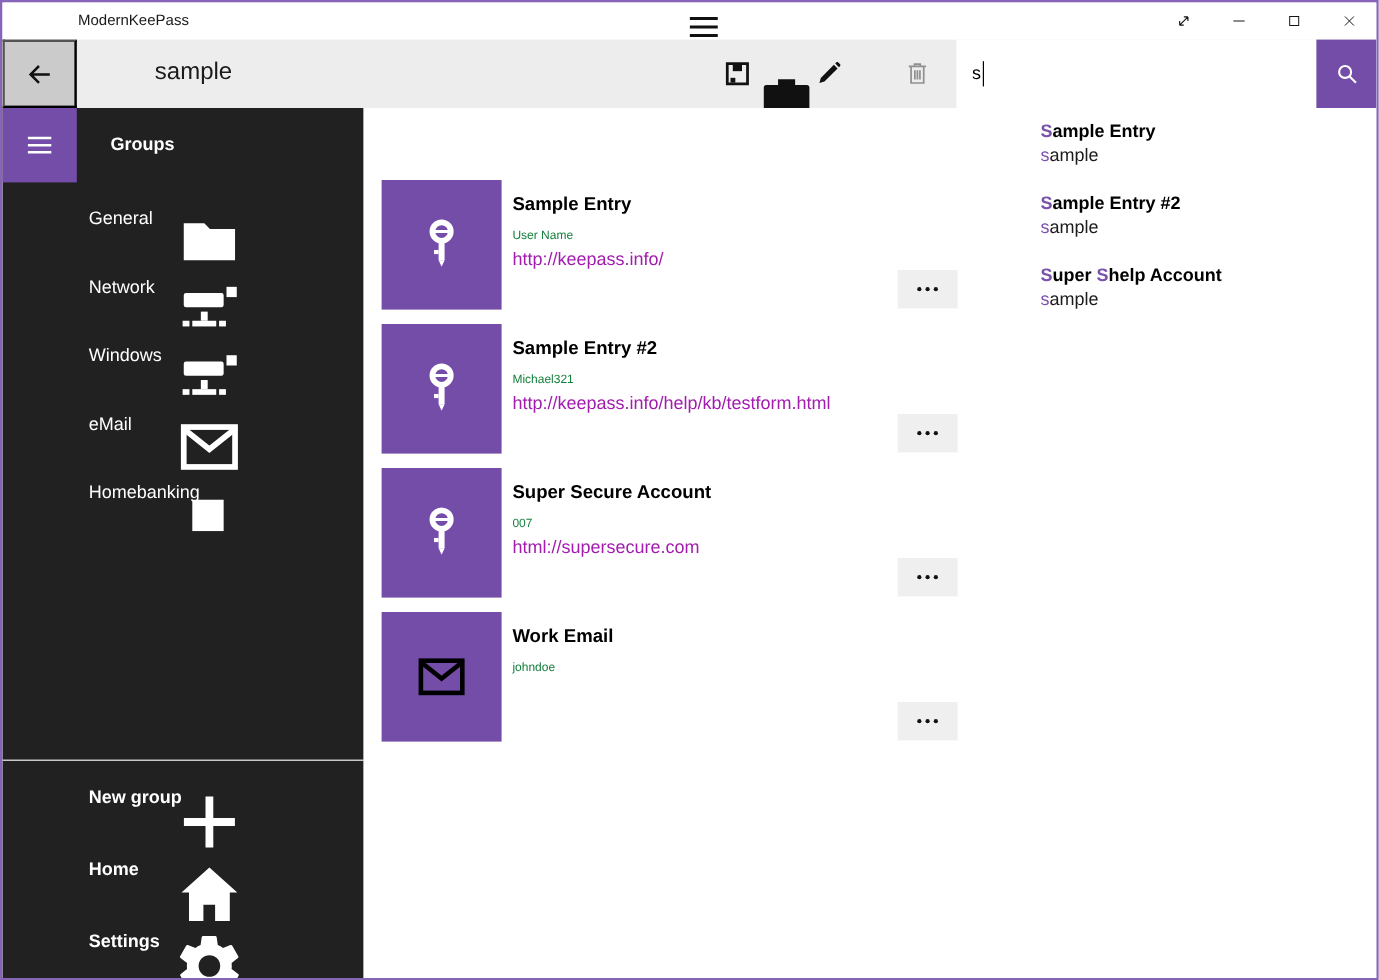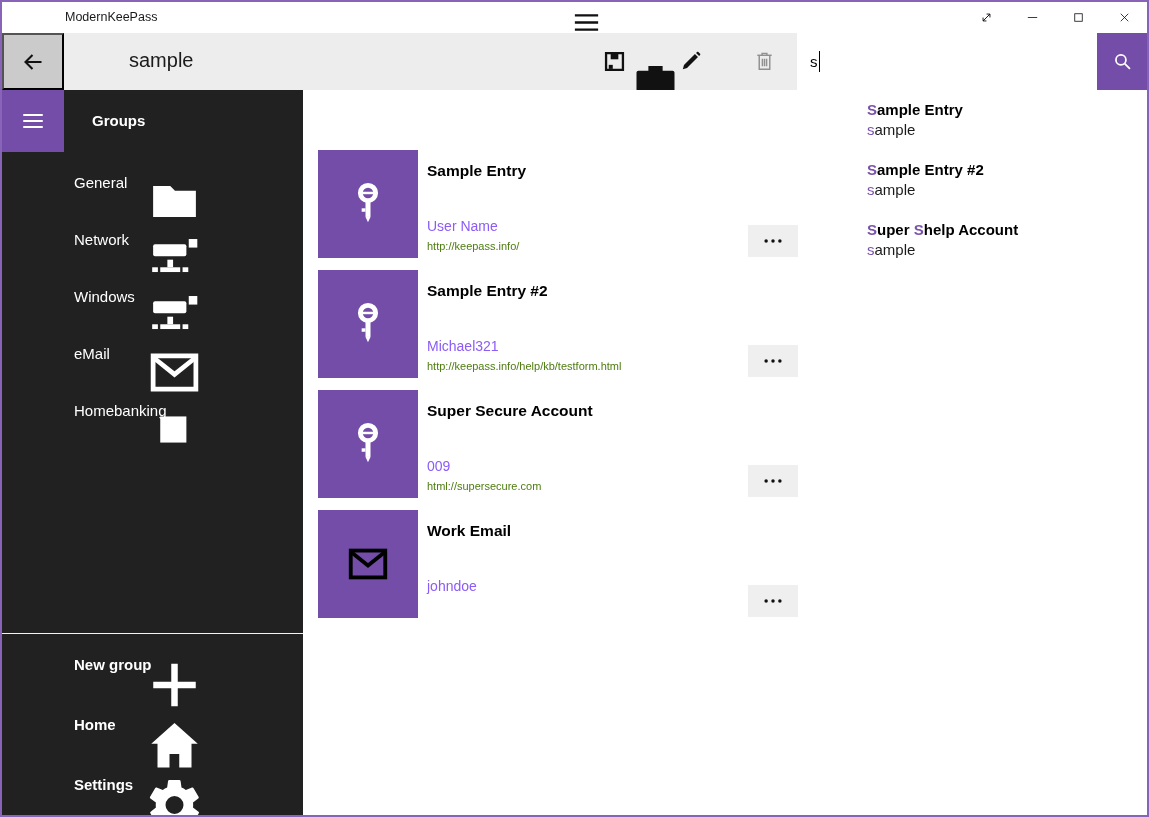--- a/index.html
+++ b/index.html
@@ -51,22 +51,22 @@
   .actions-list .side-item .lbl{ height:60px; line-height:60px; font-weight:bold; }
   .icn svg{ width:100%; height:100%; }
 
   
   .main{ position:absolute; left:301px; top:88px; right:0; bottom:0; background:#fff; padding:60px 0 0 15px; }
   .entry-row{ position:relative; width:480px; height:108px; margin-bottom:12px; }
   .entry-tile{ position:absolute; left:0; top:0; width:100px; height:108px; background:#744da9; display:flex; align-items:center; justify-content:center; }
   .entry-tile svg{ width:46px; height:46px; }
   .entry-text{ position:absolute; left:109px; top:0; right:56px; }
   .entry-title{ margin-top:12px; font-size:15.5px; font-weight:bold; color:#000; }
-  .entry-sub{ margin-top:36px; font-size:14px; color:#8b5cf6; line-height:20px; }
-  .entry-url{ font-size:11px; color:#4d7c0f; line-height:20px; }
+  .entry-sub{ margin-top:7px; font-size:10px; color:#15803d; line-height:20px; }
+  .entry-url{ font-size:15px; color:#a21caf; line-height:20px; }
   .more-btn{ position:absolute; left:430px; top:75px; width:50px; height:32px; background:#efefef; border:none; display:flex; align-items:center; justify-content:center; color:#111; }
   .more-btn svg{ width:22px; height:22px; }
 
   
   .suggestions{ position:absolute; left:853px; top:88px; width:290px; background:#fff; z-index:5; padding:8px 0 10px 12px; }
   .sug-item{ height:60px; }
   .sug-title{ font-size:15px; font-weight:bold; color:#000; line-height:20px; padding-top:2px; }
   .sug-sub{ font-size:15px; color:#1b1b1b; line-height:20px; }
   .hl{ color:#7a52ab; }
 </style>
@@ -274,21 +274,21 @@
           <span style="display: block; width: 46px; height: 46px;"><svg viewBox="0 0 48 48" style="width: 100%; height: 100%;">
               <circle cx="24" cy="12.5" r="8" fill="none" stroke="#ffffff" stroke-width="5"></circle>
               <line x1="14.5" y1="12.5" x2="33.5" y2="12.5" stroke="#ffffff" stroke-width="2.6"></line>
               <rect x="21.4" y="20" width="5.2" height="17.5" fill="#ffffff"></rect>
               <rect x="17.4" y="28.5" width="4" height="3.6" fill="#ffffff"></rect>
               <path d="M21.4 37.5L24 43l2.6-5.5z" fill="#ffffff"></path>
             </svg></span>
         </div>
         <div class="entry-text">
           <div class="entry-title">Super Secure Account</div>
-          <div class="entry-sub">009</div>
+          <div class="entry-sub">007</div>
           <div class="entry-url">html://supersecure.com</div>
         </div>
         <button class="more-btn">
           <span style="display: block; width: 22px; height: 22px;"><svg viewBox="0 0 24 24" fill="currentColor" style="width: 100%; height: 100%;">
               <circle cx="4.5" cy="12" r="1.9"></circle>
               <circle cx="12" cy="12" r="1.9"></circle>
               <circle cx="19.5" cy="12" r="1.9"></circle>
             </svg></span>
         </button>
       </div>

